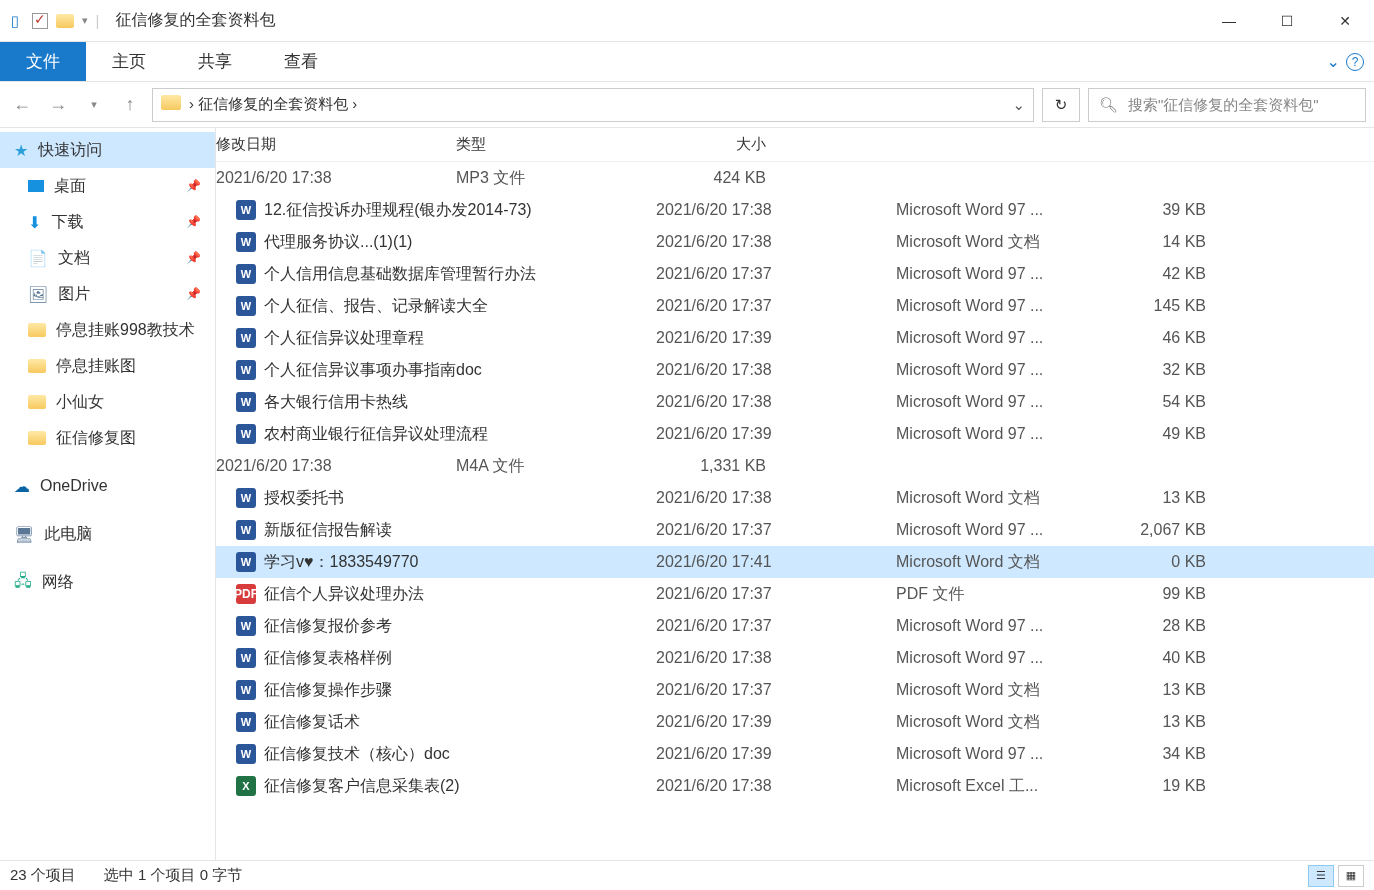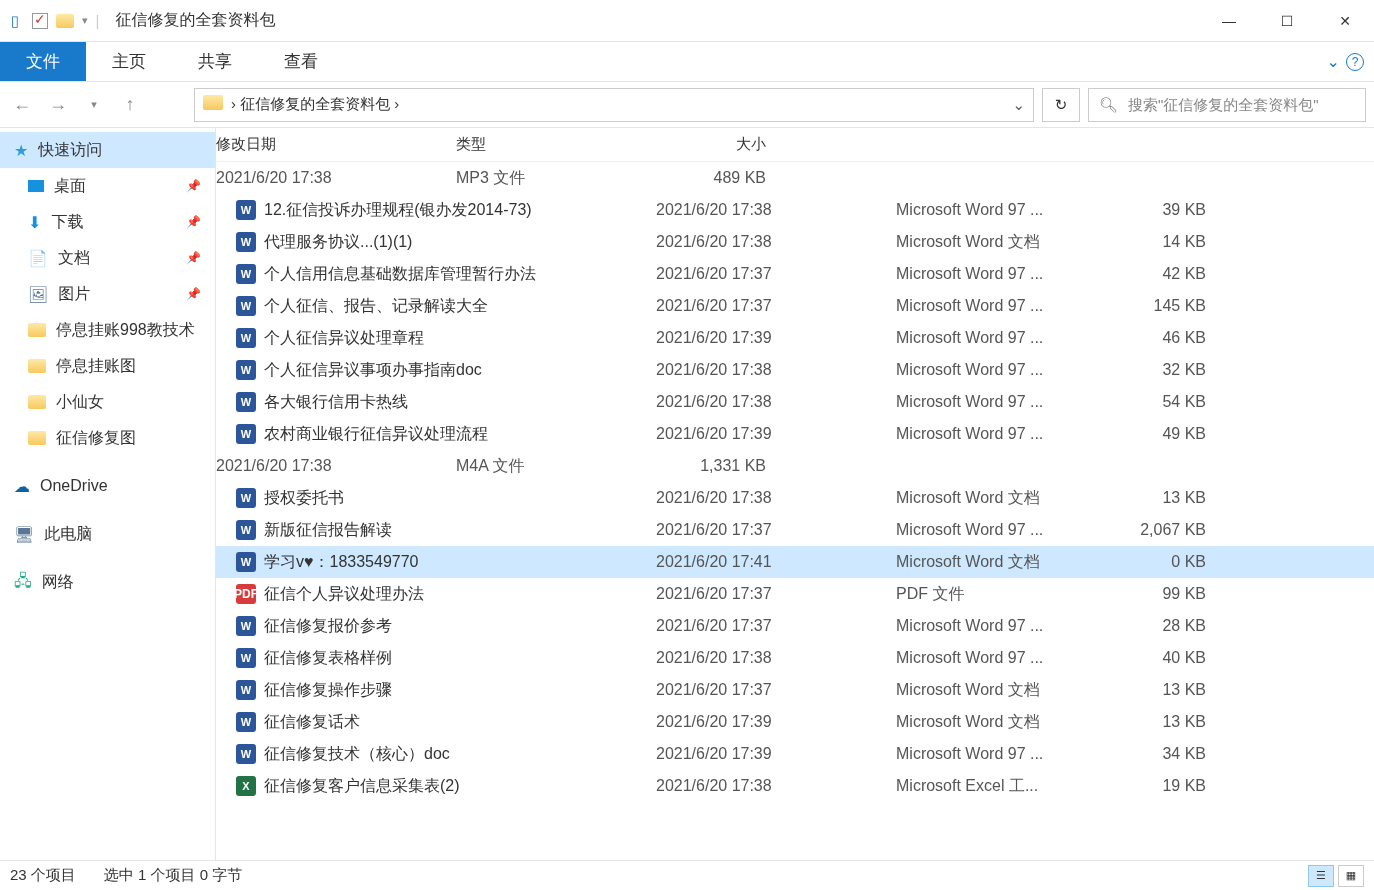--- a/index.html
+++ b/index.html
@@ -13,21 +13,21 @@
 .tb-btn { width: 58px; height: 42px; display: flex; align-items: center; justify-content: center; font-size: 14px; color: #333; }
 
 .ribbon-tabs { height: 40px; display: flex; align-items: stretch; border-bottom: 1px solid #e5e5e5; }
 .rtab { padding: 0 26px; display: flex; align-items: center; font-size: 17px; color: #333; }
 .rtab.file { background: #1979ca; color: #fff; }
 .rtab-spacer { flex: 1; }
 .rtab-right { display: flex; align-items: center; padding-right: 10px; gap: 6px; color: #1979ca; }
 
 .navbar { height: 46px; display: flex; align-items: center; padding: 6px 8px; gap: 8px; border-bottom: 1px solid #e5e5e5; }
 .nav-btn { width: 28px; height: 28px; display: flex; align-items: center; justify-content: center; color: #888; font-size: 18px; }
-.addr-box { flex: 1; height: 34px; border: 1px solid #ccc; display: flex; align-items: center; padding: 0 8px; gap: 8px; margin-left: 42px; }
+.addr-box { flex: 1; height: 34px; border: 1px solid #ccc; display: flex; align-items: center; padding: 0 8px; gap: 8px; }
 .addr-folder { width: 20px; height: 20px; }
 .addr-text { flex: 1; font-size: 15px; }
 .addr-drop { color: #555; }
 .refresh-box { width: 38px; height: 34px; border: 1px solid #ccc; display: flex; align-items: center; justify-content: center; }
 .search-box { width: 278px; height: 34px; border: 1px solid #ccc; display: flex; align-items: center; padding: 0 10px; gap: 10px; color: #777; }
 .search-box input { border: none; outline: none; flex: 1; font-size: 15px; color: #333; }
 .search-box input::placeholder { color: #888; }
 
 .main { display: flex; height: calc(100% - 42px - 40px - 46px - 30px); }
 .sidebar { width: 216px; border-right: 1px solid #e5e5e5; overflow-y: auto; padding-top: 4px; }
@@ -190,21 +190,21 @@
   <div class="filepane">
     <div class="cols">
       <div class="col-date">修改日期</div>
       <div class="col-type">类型</div>
       <div class="col-size">大小</div>
     </div>
     <div class="rows" id="rows">
         <div class="row">
           <div class="cell-date">2021/6/20 17:38</div>
           <div class="cell-type">MP3 文件</div>
-          <div class="cell-size">489 KB</div>
+          <div class="cell-size">424 KB</div>
         </div>
         <div class="row">
           <div class="cell-name">
             <span><span class="ficon fi-word">W</span></span>
             <span>12.征信投诉办理规程(银办发2014-73)</span>
           </div>
           <div class="cell-date">2021/6/20 17:38</div>
           <div class="cell-type">Microsoft Word 97 ...</div>
           <div class="cell-size">39 KB</div>
         </div>

